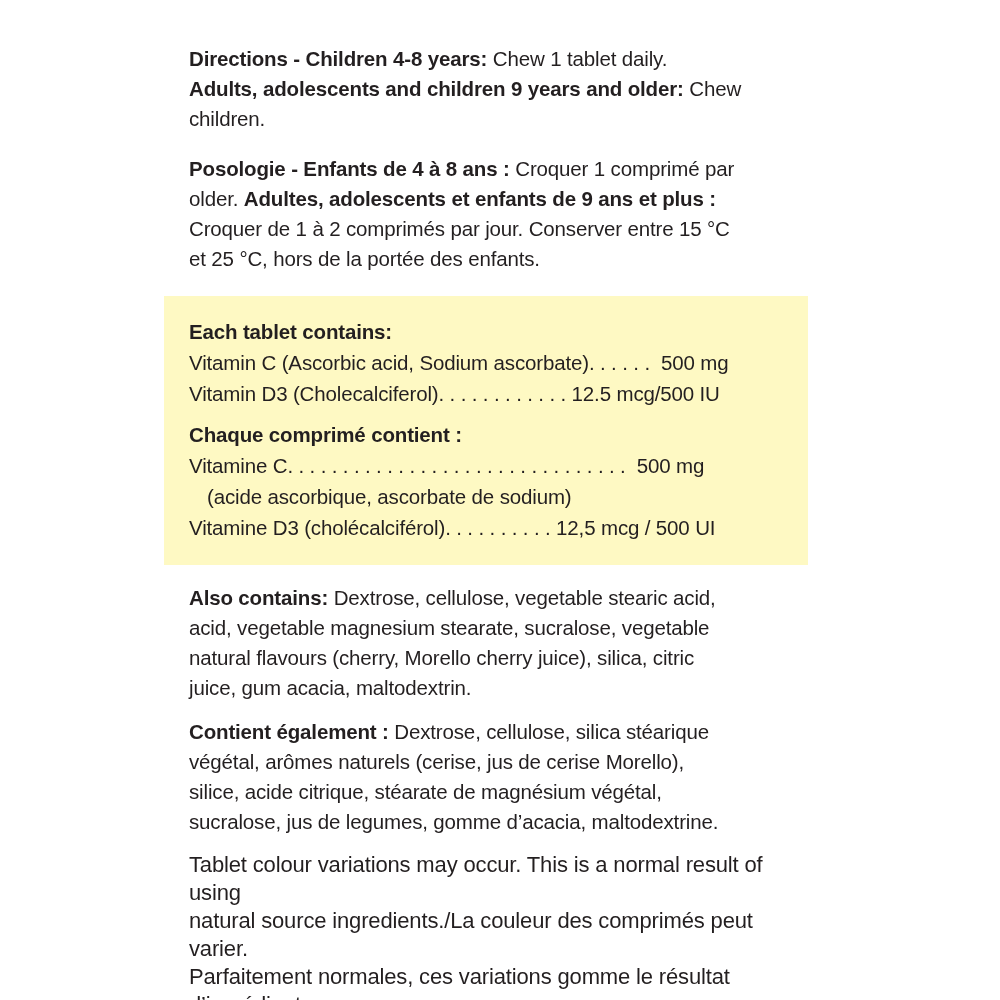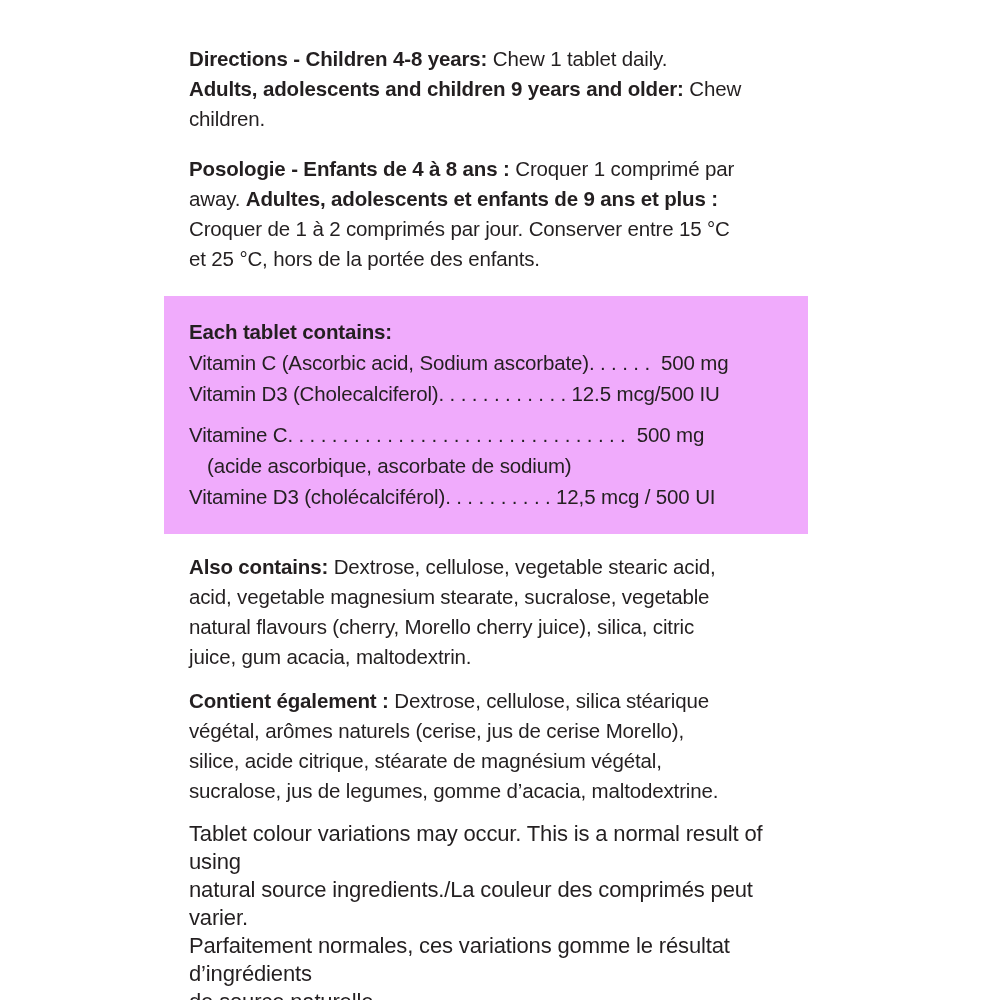--- a/index.html
+++ b/index.html
@@ -36,21 +36,21 @@
     letter-spacing: -0.15px;
   }
   .bold {
     font-weight: bold;
   }
   .gap-sm { height: 14px; }
   .gap-md { height: 20px; }
 
   
   .panel {
-    background: #f0abfc;
+    background: #fef9c3;
     padding: 20px 25px 22px 25px;
     margin-top: 22px;
     margin-bottom: 18px;
     width: 644px;
     box-sizing: border-box;
   }
   .panel p {
     font-size: 20.5px;
     line-height: 31px;
   }
@@ -79,32 +79,33 @@
     <div class="block">
       <p><span class="bold">Directions - Children 4-8 years:</span><span> Chew 1 tablet daily.</span></p>
       <p><span class="bold">Adults, adolescents and children 9 years and older:</span><span> Chew</span></p>
       <p>children.</p>
     </div>
 
     <div class="gap-md"></div>
 
     <div class="block">
       <p><span class="bold">Posologie - Enfants de 4 à 8 ans :</span><span> Croquer 1 comprimé par</span></p>
-      <p><span>away. </span><span class="bold">Adultes, adolescents et enfants de 9 ans et plus :</span></p>
+      <p><span>older. </span><span class="bold">Adultes, adolescents et enfants de 9 ans et plus :</span></p>
       <p>Croquer de 1 à 2 comprimés par jour. Conserver entre 15 °C</p>
       <p>et 25 °C, hors de la portée des enfants.</p>
     </div>
 
     <div class="panel">
       <p class="heading">Each tablet contains:</p>
       <p class="row"><span>Vitamin C (Ascorbic acid, Sodium ascorbate)</span><span>. . . . . .</span>&nbsp;&nbsp;<span>500 mg</span></p>
       <p class="row"><span>Vitamin D3 (Cholecalciferol)</span><span>. . . . . . . . . . . .</span>&nbsp;<span>12.5 mcg/500 IU</span></p>
 
       <div class="panel-gap"></div>
 
+      <p class="heading">Chaque comprimé contient :</p>
       <p class="row"><span>Vitamine C</span><span>. . . . . . . . . . . . . . . . . . . . . . . . . . . . . . .</span>&nbsp;&nbsp;<span>500 mg</span></p>
       <p class="indent">(acide ascorbique, ascorbate de sodium)</p>
       <p class="row"><span>Vitamine D3 (cholécalciférol)</span><span>. . . . . . . . . .</span>&nbsp;<span>12,5 mcg / 500 UI</span></p>
     </div>
 
     <div class="block">
       <p><span class="bold">Also contains:</span><span> Dextrose, cellulose, vegetable stearic acid,</span></p>
       <p>acid, vegetable magnesium stearate, sucralose, vegetable</p>
       <p>natural flavours (cherry, Morello cherry juice), silica, citric</p>
       <p>juice, gum acacia, maltodextrin.</p>

